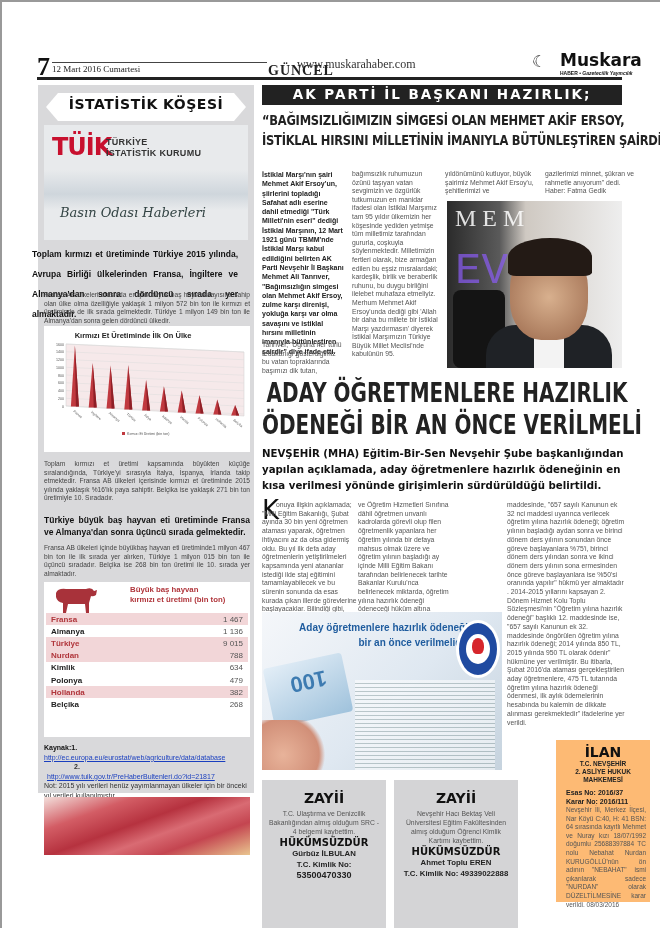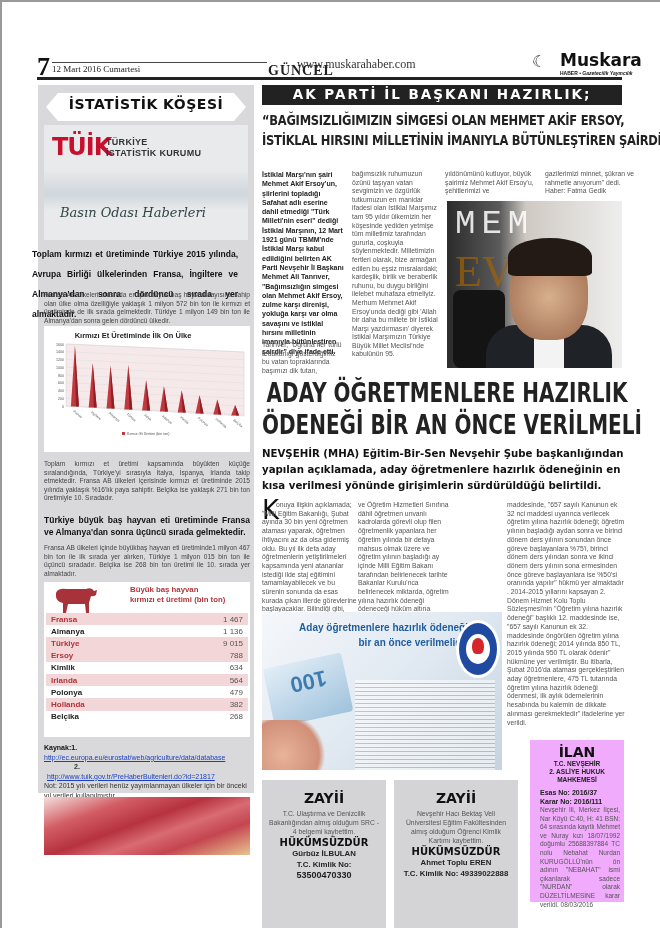--- a/index.html
+++ b/index.html
@@ -52,22 +52,22 @@
 
 .kicker-bar{left:262px;top:85px;width:360px;height:20px;background:#222}
 .kicker{left:262px;top:86px;width:360px;text-align:center;font-family:"DejaVu Sans",sans-serif;font-size:13.5px;font-weight:bold;color:#fff;letter-spacing:2px}
 .hl1{left:262px;top:110px;width:360px;font-family:"DejaVu Sans",sans-serif;font-size:14px;font-weight:bold;line-height:20px;transform:scaleX(.82);transform-origin:left;white-space:nowrap;width:440px;letter-spacing:-.3px}
 .col-a{left:262px;top:170px;width:82px;font-size:7px;font-weight:bold;line-height:9.3px;color:#222}
 .col-a-tail{left:262px;top:341px;width:82px;font-size:6.8px;line-height:8.6px;color:#555}
 .col-b{left:352px;top:170px;width:88px;font-size:6.8px;line-height:8.6px;color:#555}
 .col-c{left:445px;top:170px;width:95px;font-size:6.8px;line-height:8.6px;color:#555}
 .col-d{left:545px;top:170px;width:90px;font-size:6.8px;line-height:8.6px;color:#555}
 .photo{left:447px;top:201px;width:175px;height:167px;overflow:hidden;background:linear-gradient(90deg,#2b2b2b 0%,#5a5a5a 30%,#cfc9c2 45%,#eee 100%)}
-.photo-wm{left:455px;top:205px;font-family:Liberation Mono, monospace;font-size:34px;color:#fff;opacity:.85;letter-spacing:6px}
-.photo-wm2{left:455px;top:246px;font-family:Liberation Serif, serif;font-size:44px;color:#a16207;opacity:.7}
+.photo-wm{left:455px;top:205px;font-family:Liberation Serif, serif;font-size:24px;color:#fff;opacity:.85;letter-spacing:6px}
+.photo-wm2{left:455px;top:246px;font-family:Liberation Mono, monospace;font-size:44px;color:#8b5cf6;opacity:.7}
 .face{left:510px;top:245px;width:78px;height:95px;border-radius:45% 45% 40% 40%;background:radial-gradient(circle at 50% 55%,#d8b08e,#a8785a 70%,#3a2a20 100%)}
 .hair{left:508px;top:238px;width:84px;height:38px;border-radius:50% 50% 10% 10%;background:#231a15}
 .suit{left:486px;top:325px;width:126px;height:43px;background:#1f2226;border-radius:30px 30px 0 0}
 .shirt{left:534px;top:325px;width:30px;height:43px;background:#f3f3f3}
 .chair{left:453px;top:290px;width:52px;height:78px;background:#141414;border-radius:8px}
 
 .hl2{left:262px;top:377px;width:380px;font-family:"DejaVu Sans",sans-serif;font-size:27px;font-weight:bold;line-height:32px;text-align:center;white-space:nowrap;transform:scaleX(.74);transform-origin:left;width:500px}
 .sub2{left:262px;top:446px;width:362px;font-family:"DejaVu Sans",sans-serif;font-size:10.2px;font-weight:bold;line-height:16px;color:#111}
 .body2a{left:262px;top:501px;width:95px;font-size:6.8px;line-height:8.7px;color:#555}
 .dropcap{left:262px;top:497px;font-family:"DejaVu Sans",sans-serif;font-size:26px;color:#111;line-height:26px}
@@ -84,21 +84,21 @@
 .emblem-in{left:466px;top:634px;width:24px;height:30px;border-radius:50%;background:#fff}
 .emblem-flame{left:472px;top:638px;width:12px;height:16px;border-radius:50% 50% 40% 40%;background:#d6262c}
 
 .zayi{top:780px;height:168px;background:#d4d4d6}
 .zayi1{left:262px;width:124px}
 .zayi2{left:394px;width:124px}
 .zayi-title{font-family:"DejaVu Sans",sans-serif;font-size:14px;font-weight:bold;color:#111;text-align:center;margin-top:10px}
 .zayi-text{font-size:6.8px;line-height:9px;color:#555;text-align:center;padding:3px 6px 0}
 .zayi-h{font-family:"DejaVu Sans",sans-serif;font-size:10px;font-weight:bold;color:#111;text-align:center;margin-top:1px}
 .zayi-b{font-size:7.8px;font-weight:bold;color:#222;text-align:center;line-height:11px}
-.ilan{left:530px;top:740px;width:94px;height:162px;background:#f0abfc}
+.ilan{left:556px;top:740px;width:94px;height:162px;background:#fdba74}
 .ilan-t{font-family:"DejaVu Sans",sans-serif;font-size:14px;font-weight:bold;text-align:center;margin-top:4px;color:#111}
 .ilan-s{font-size:6.5px;font-weight:bold;text-align:center;color:#222;line-height:8px}
 .ilan-n{font-size:7px;font-weight:bold;color:#222;line-height:9px;padding-left:10px;margin-top:4px}
 .ilan-p{font-size:6.5px;line-height:8.6px;color:#555;text-align:justify;padding:0 4px 0 10px}
 </style>
 </head>
 <body>
 
 <div class="abs frame-top"></div>
 <div class="abs frame-left"></div>
@@ -202,30 +202,26 @@
     </div>
     <div class="trow">
       <span class="c">Almanya</span>
       <span class="v">1 136</span>
     </div>
     <div class="trow alt">
       <span class="c">Türkiye</span>
       <span class="v">9 015</span>
     </div>
     <div class="trow alt">
-      <span class="c">Ersoy</span>
+      <span class="c">Nurdan</span>
       <span class="v">788</span>
     </div>
     <div class="trow">
       <span class="c">Kimlik</span>
       <span class="v">634</span>
-    </div>
-    <div class="trow alt">
-      <span class="c">Irlanda</span>
-      <span class="v">564</span>
     </div>
     <div class="trow">
       <span class="c">Polonya</span>
       <span class="v">479</span>
     </div>
     <div class="trow alt">
       <span class="c">Hollanda</span>
       <span class="v">382</span>
     </div>
     <div class="trow">

